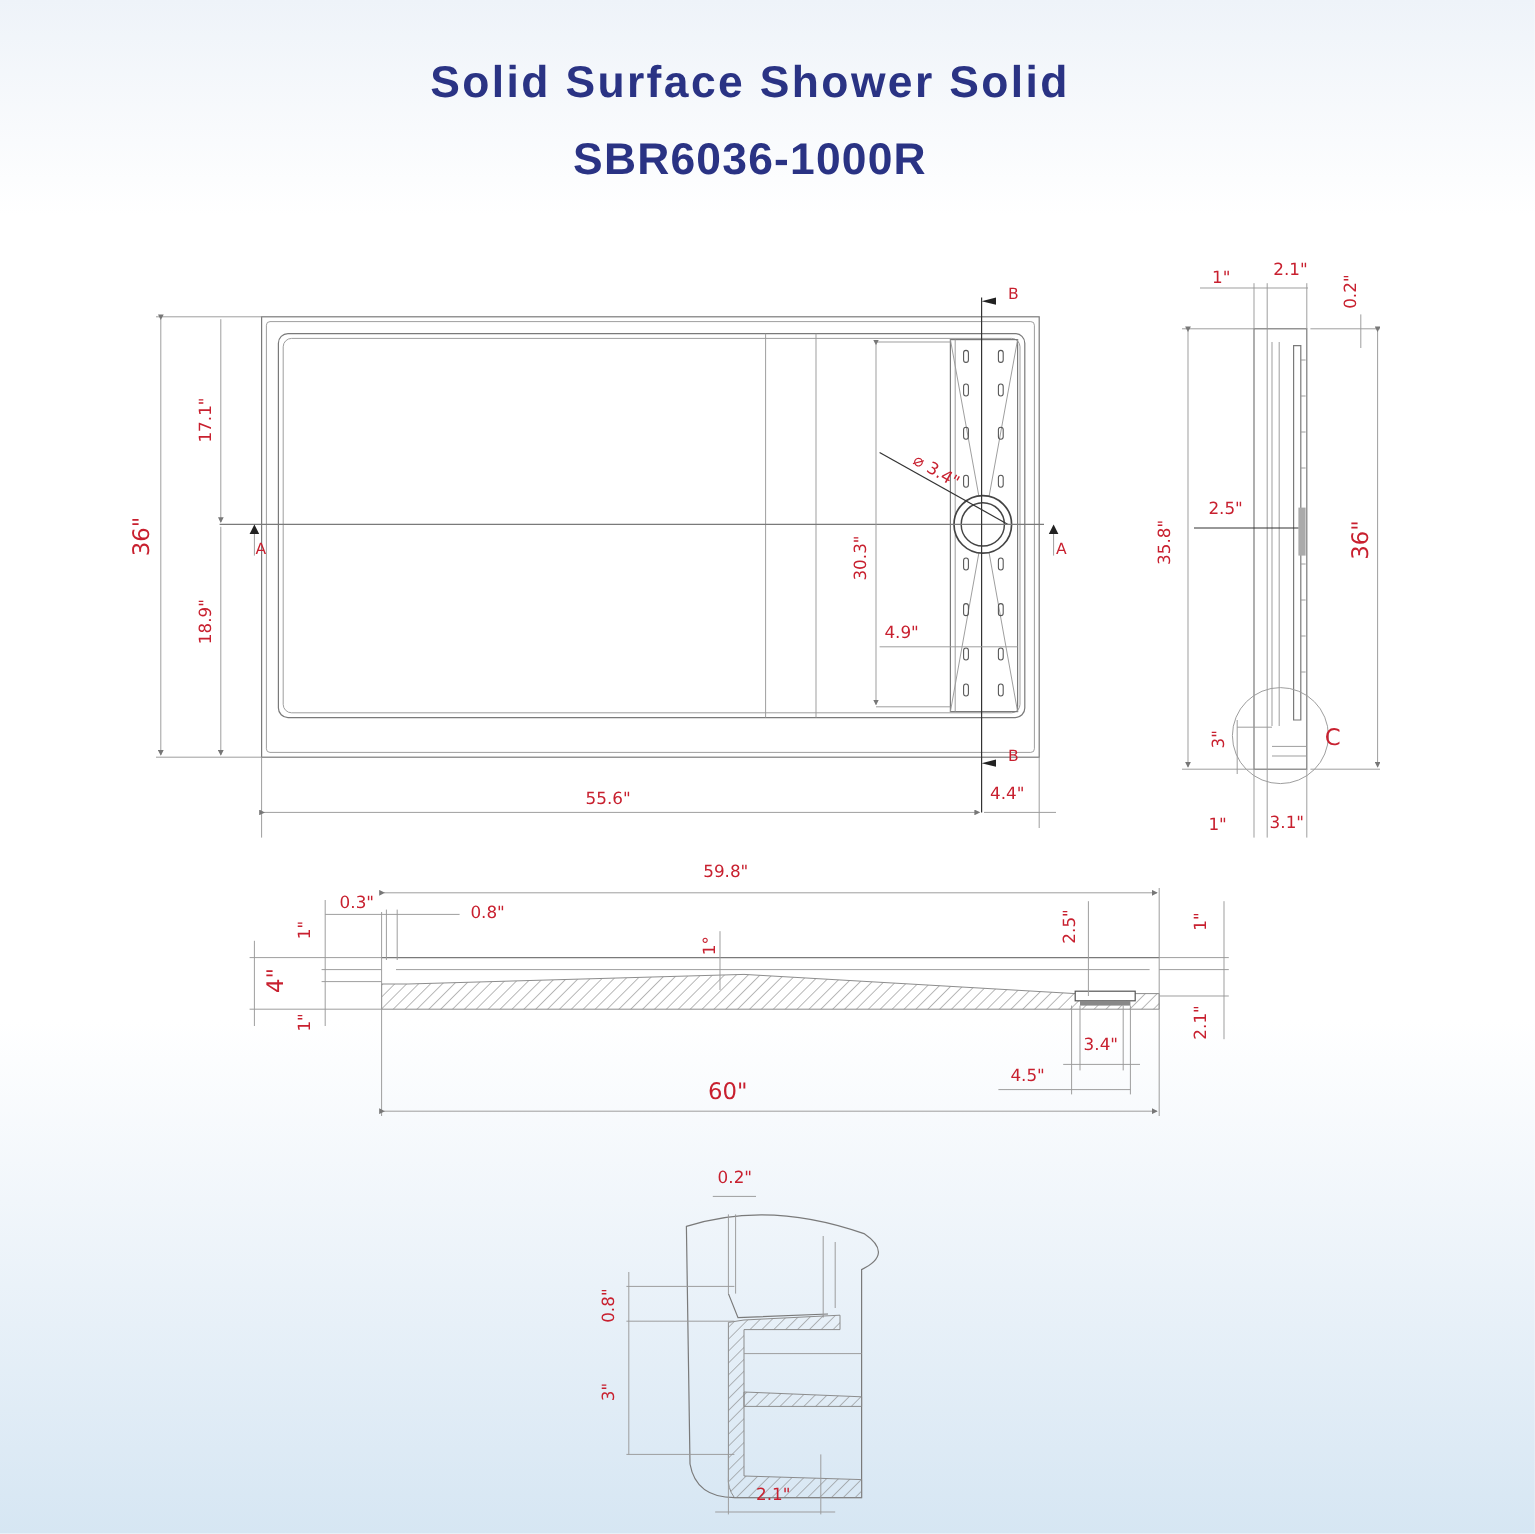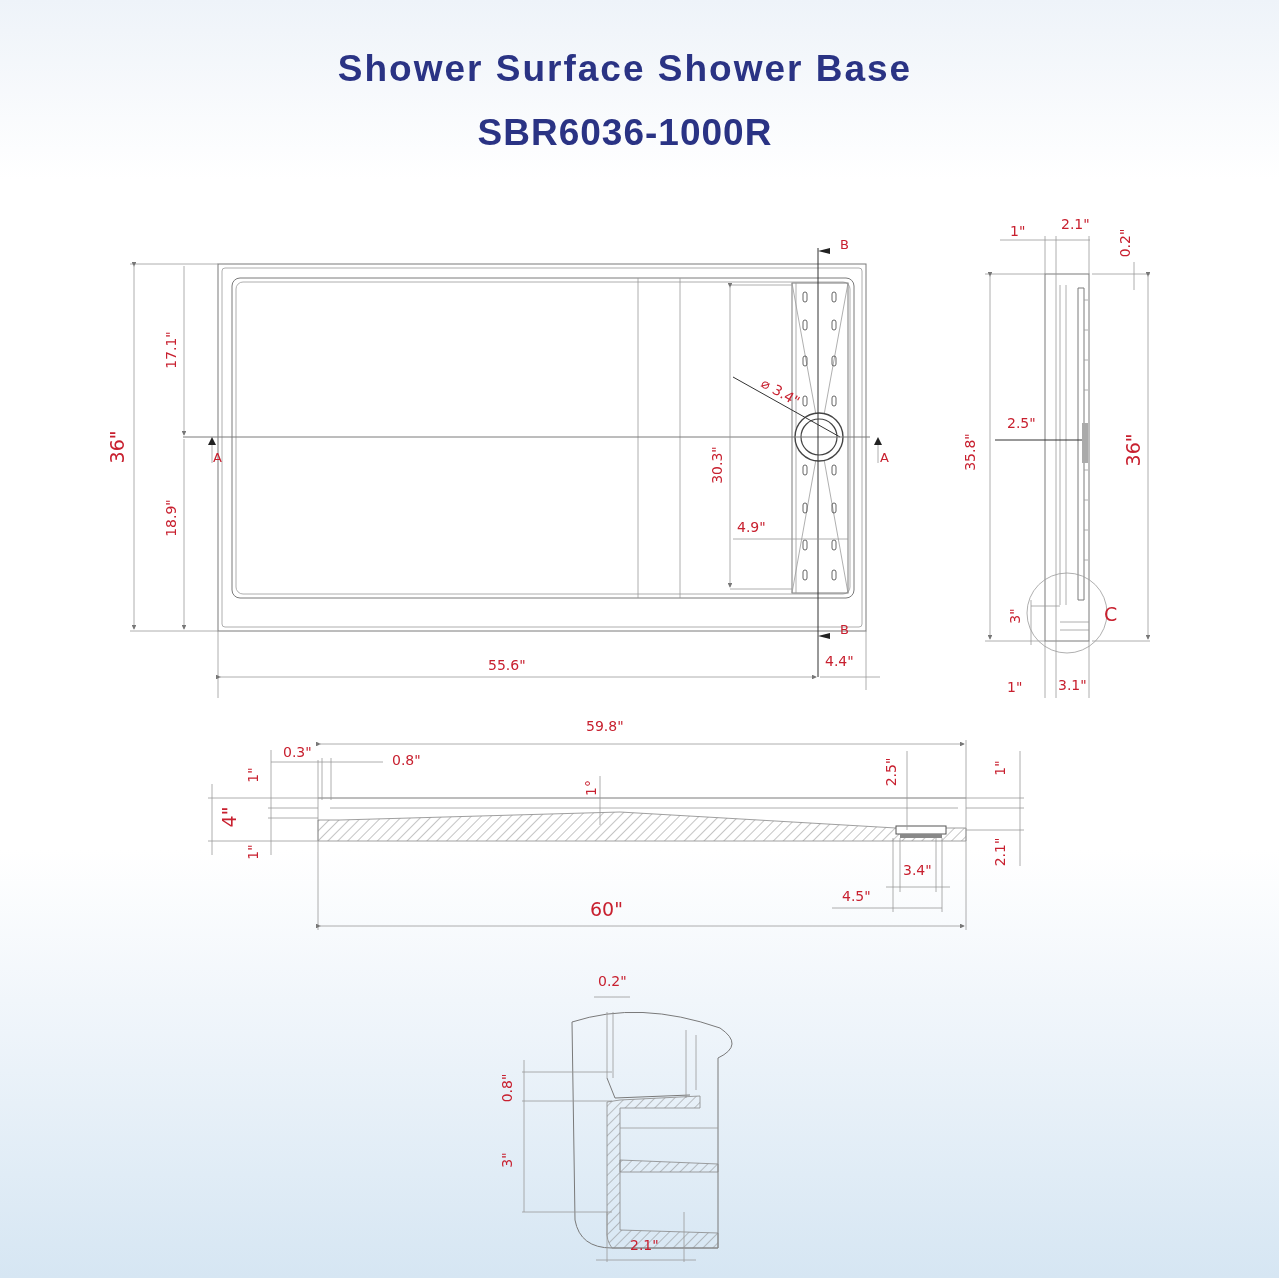--- a/index.html
+++ b/index.html
@@ -20,21 +20,21 @@
   .ln { stroke: #7a7a7a; stroke-width: 1; fill: none; }
   .lt { stroke: #9a9a9a; stroke-width: 0.8; fill: none; }
   .lk { stroke: #333; stroke-width: 1; fill: none; }
   .dim { fill: #c8202f; font-family: "DejaVu Sans", sans-serif; font-size: 14px; }
   .dimL { fill: #c8202f; font-family: "DejaVu Sans", sans-serif; font-size: 19px; }
   .lbl { fill: #c8202f; font-family: "DejaVu Sans", sans-serif; font-size: 13px; }
 </style>
 </head>
 <body>
 
-<div class="title" id="title1">Shower Surface Shower Base</div>
+<div class="title" id="title1">Solid Surface Shower Solid</div>
 <div class="title" id="title2">SBR6036-1000R</div>
 
 <svg width="1279" height="1278" viewBox="0 0 1279 1278">
   <defs>
     <pattern id="hatch" width="7" height="7" patternUnits="userSpaceOnUse" patternTransform="rotate(45)">
       <line x1="0" y1="0" x2="0" y2="7" stroke="#8a8a8a" stroke-width="1"></line>
     </pattern>
     <marker id="arr" markerWidth="6" markerHeight="6" refX="5" refY="3" orient="auto">
       <path d="M0,0 L6,3 L0,6 z" fill="#777"></path>
     </marker>

